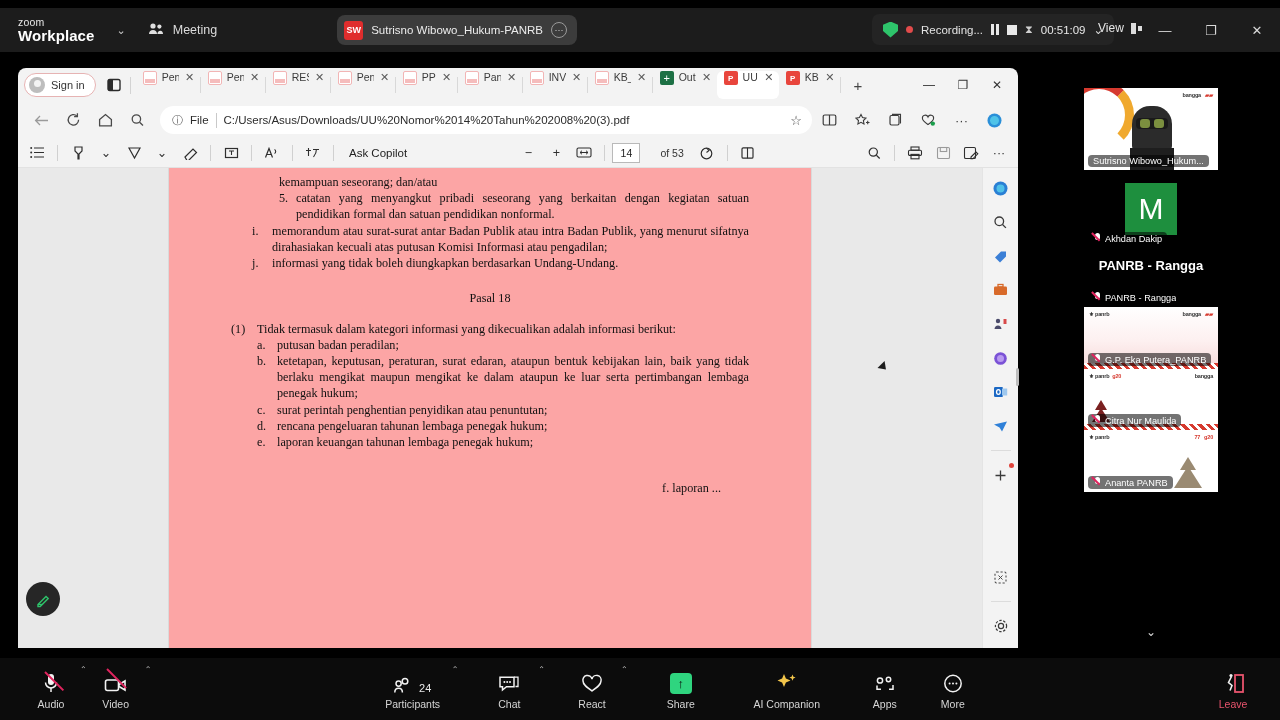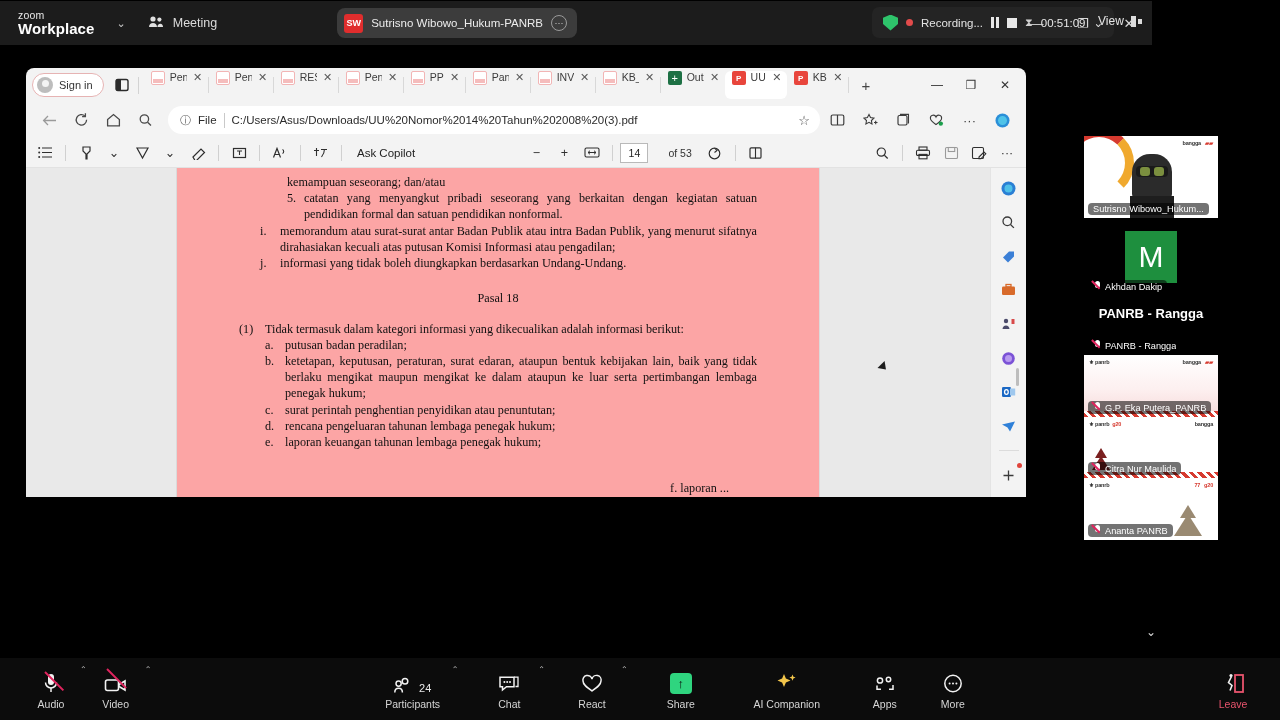--- a/index.html
+++ b/index.html
@@ -6,21 +6,21 @@
   html, body {
     width: 1280px; height: 720px;
     background: #0a0a0a;
     font-family: "Liberation Sans", sans-serif;
     overflow: hidden;
   }
   .root { position: relative; width: 1280px; height: 720px; background: #000; }
 
   
   .zoom-topbar {
-    position: absolute; left: 0; top: 1px; width: 1152px; height: 44px;
+    position: absolute; left: 0; top: 8px; width: 1280px; height: 44px;
     background: #1c1c1c; display: flex; align-items: center;
   }
   .zoom-logo { margin-left: 18px; line-height: 1.05; }
   .zoom-logo .l1 { font-size: 10.5px; color: #e8e8e8; letter-spacing: .2px; }
   .zoom-logo .l2 { font-size: 15px; color: #fff; font-weight: bold; letter-spacing: .1px; }
   .chev-down { color: #c9c9c9; font-size: 11px; margin-left: 22px; }
   .meeting-item { display: flex; align-items: center; gap: 9px; margin-left: 22px; }
   .meeting-item .lbl { color: #dcdcdc; font-size: 12.5px; }
   .meet-tab {
     display: flex; align-items: center; gap: 8px;
@@ -56,21 +56,21 @@
   .timer { color: #e8e8e8; font-size: 11.5px; }
   .view-group { position: absolute; left: 1098px; top: 13px; display:flex; align-items:center; gap:7px; }
   .view-group .vt { color: #e6e6e6; font-size: 12px; }
   .view-ico { display:flex; gap: 2px; align-items:center; }
   .view-ico i { display:block; background:#dcdcdc; }
   .win-ctrls { position: absolute; right: 0; top: 0; height: 44px; display: flex; }
   .win-btn { width: 46px; height: 44px; display:flex; align-items:center; justify-content:center; color:#d8d8d8; font-size: 13px; }
 
   
   .edge {
-    position: absolute; left: 26px; top: 68px; width: 1000px; height: 429px;
+    position: absolute; left: 18px; top: 68px; width: 1000px; height: 580px;
     background: #f3f3f3; border-radius: 8px 8px 0 0; overflow: hidden;
   }
   .tabstrip { height: 34px; display: flex; align-items: center; padding-left: 6px; }
   .signin {
     display:flex; align-items:center; gap: 6px; height: 24px;
     border: 1px solid #e6b3b3; border-radius: 13px; padding: 0 10px 0 4px;
     background: #fff;
   }
   .signin .av {
     width: 16px; height: 16px; border-radius: 50%; background: #bdbdbd;
@@ -174,21 +174,21 @@
   .mouse-cursor {
     position: absolute; left: 880px; top: 362px; width: 0; height: 0;
     border-left: 7px solid #1c1c1c; border-bottom: 5px solid transparent;
     border-top: 5px solid transparent; transform: rotate(45deg);
   }
   .split-handle { position:absolute; left: 1016px; top: 368px; width: 3px; height: 18px; background:#bdbdbd; border-radius:2px;}
 
   
   .gallery { position: absolute; left: 1084px; top: 88px; width: 134px; }
   .tile { width: 134px; position: relative; background: #000; overflow: hidden; }
-  .tile.active { outline: 2px solid #21c063; outline-offset: -2px; margin-top: 48px; }
+  .tile.active { outline: 2px solid #21c063; outline-offset: -2px; }
   .name-chip {
     position: absolute; left: 4px; bottom: 3px; max-width: 126px;
     background: rgba(0,0,0,.55); border-radius: 4px;
     padding: 1px 5px; display: flex; align-items:center; gap: 4px;
   }
   .name-chip .mic {
     width: 8px; height: 11px; position: relative; flex: 0 0 8px;
   }
   .name-chip .mic::before {
     content:""; position:absolute; left:1.5px; top:0; width:5px; height:7px;

